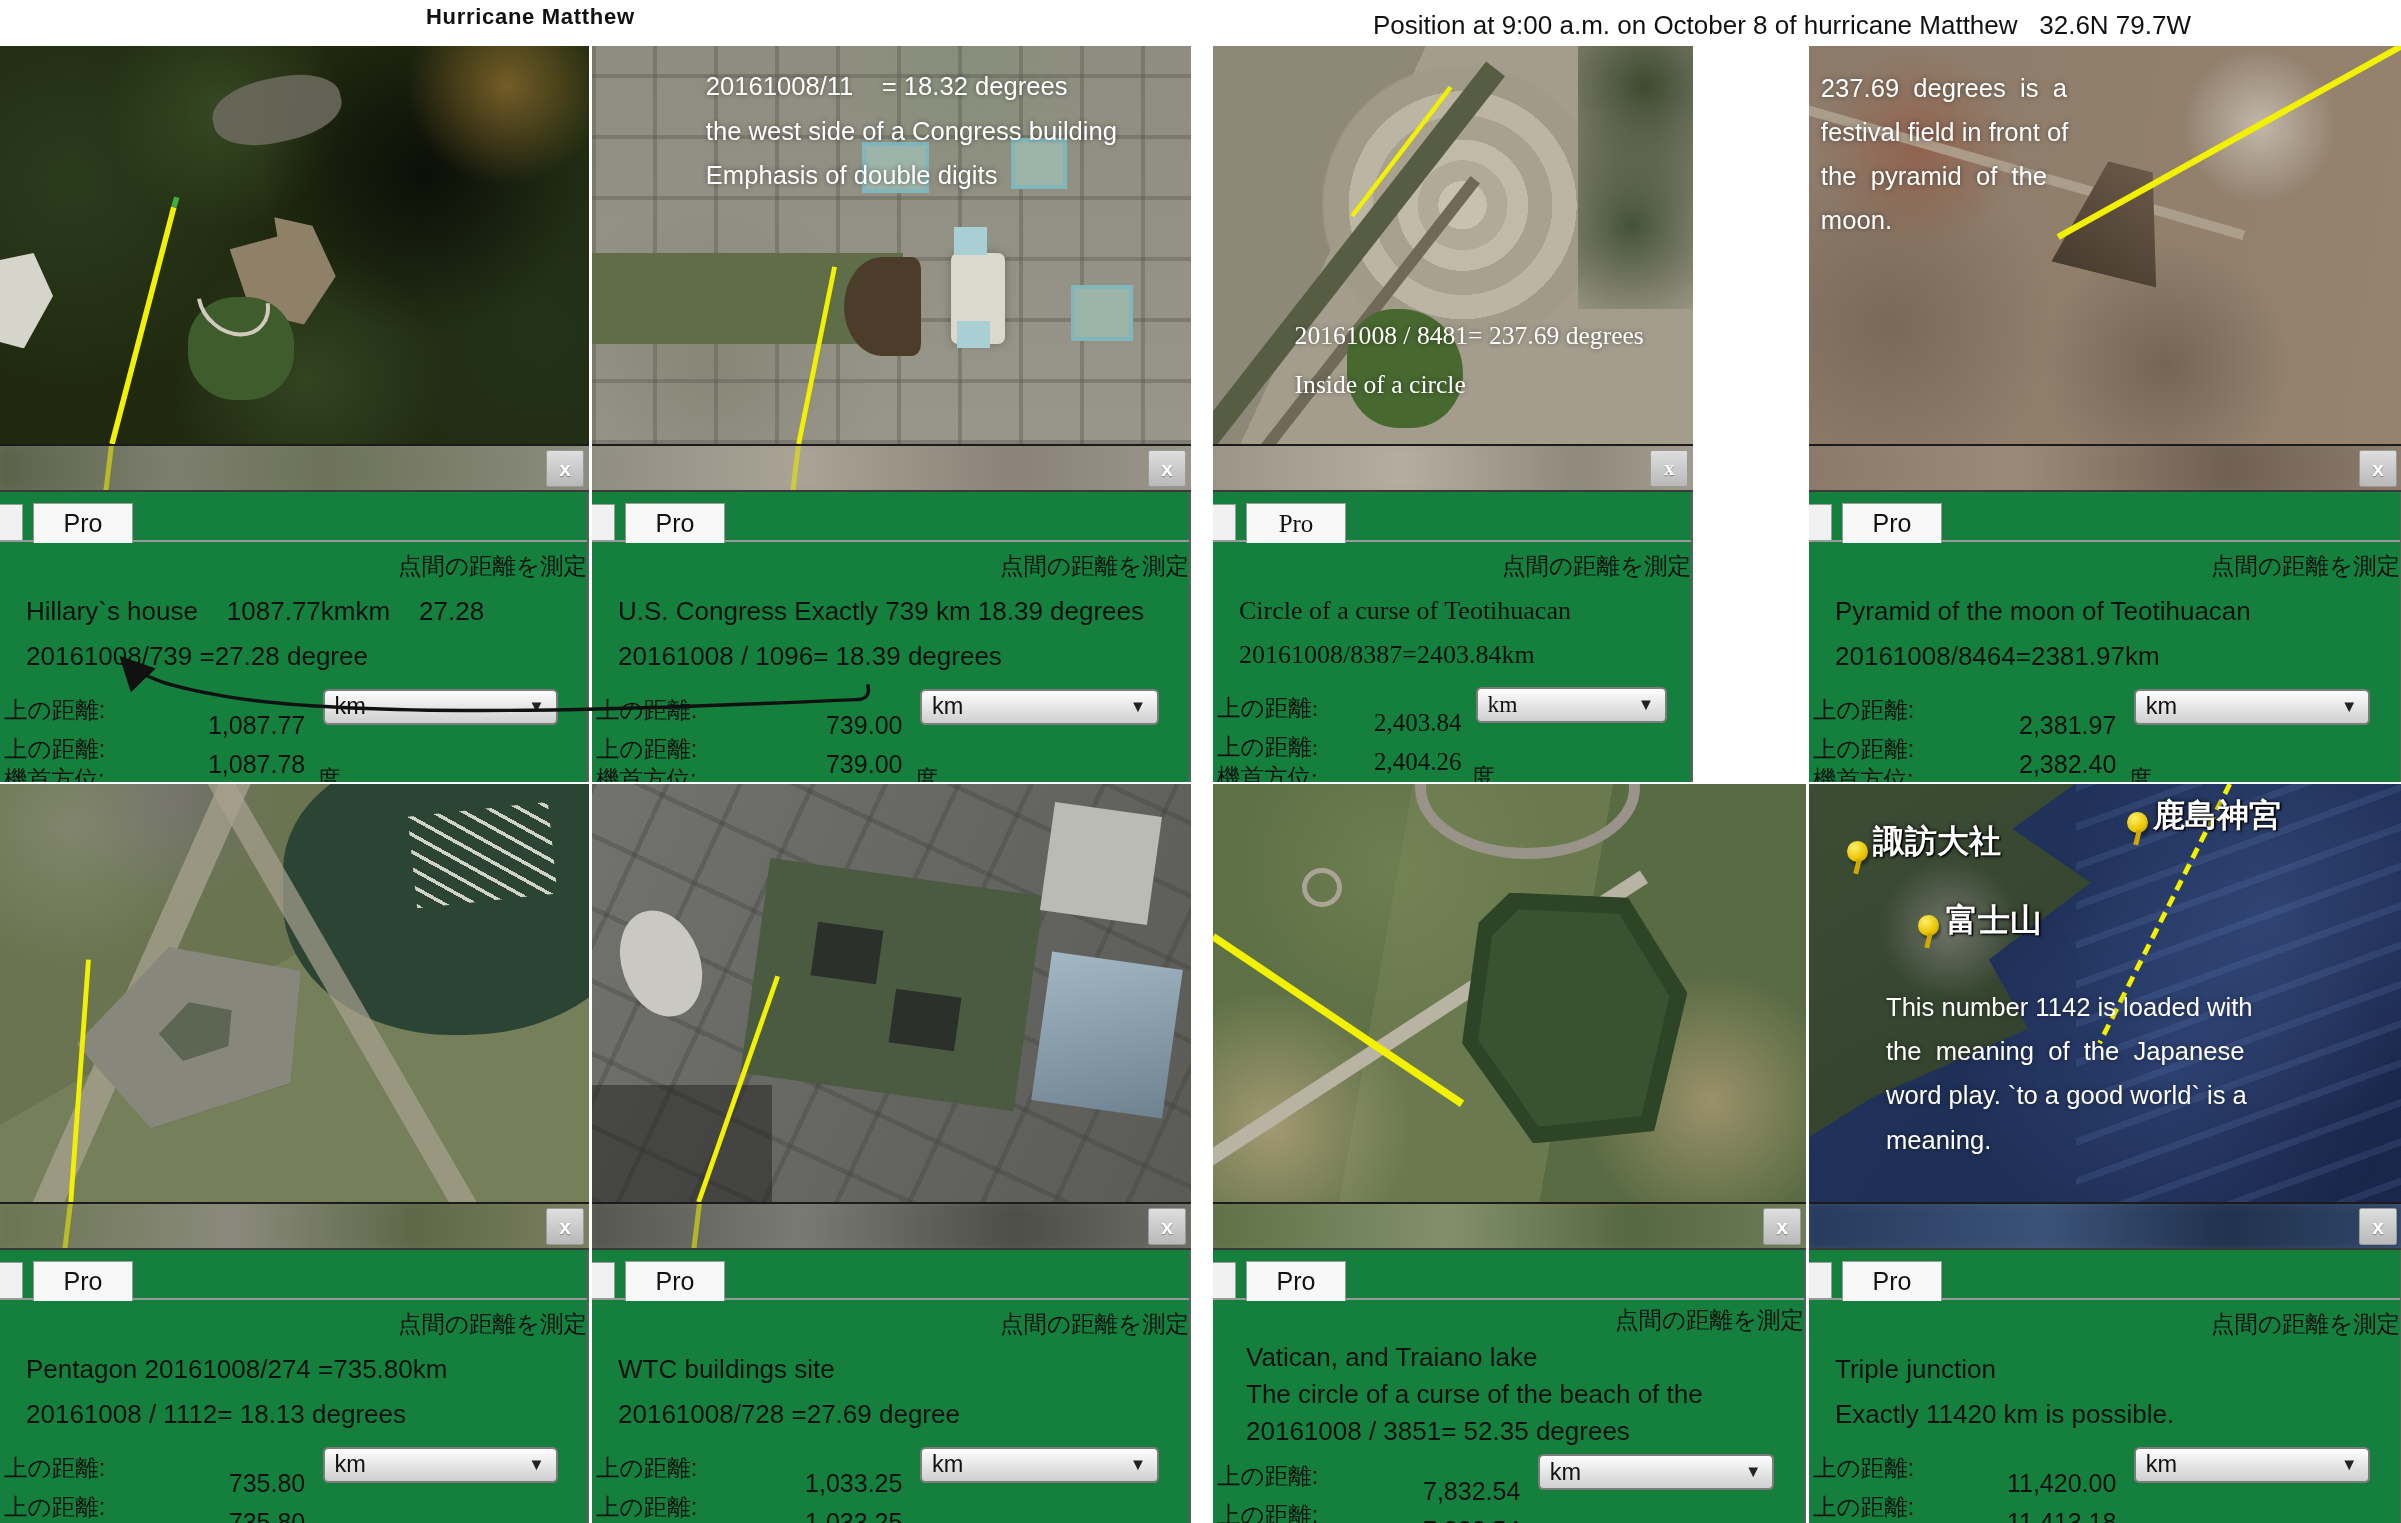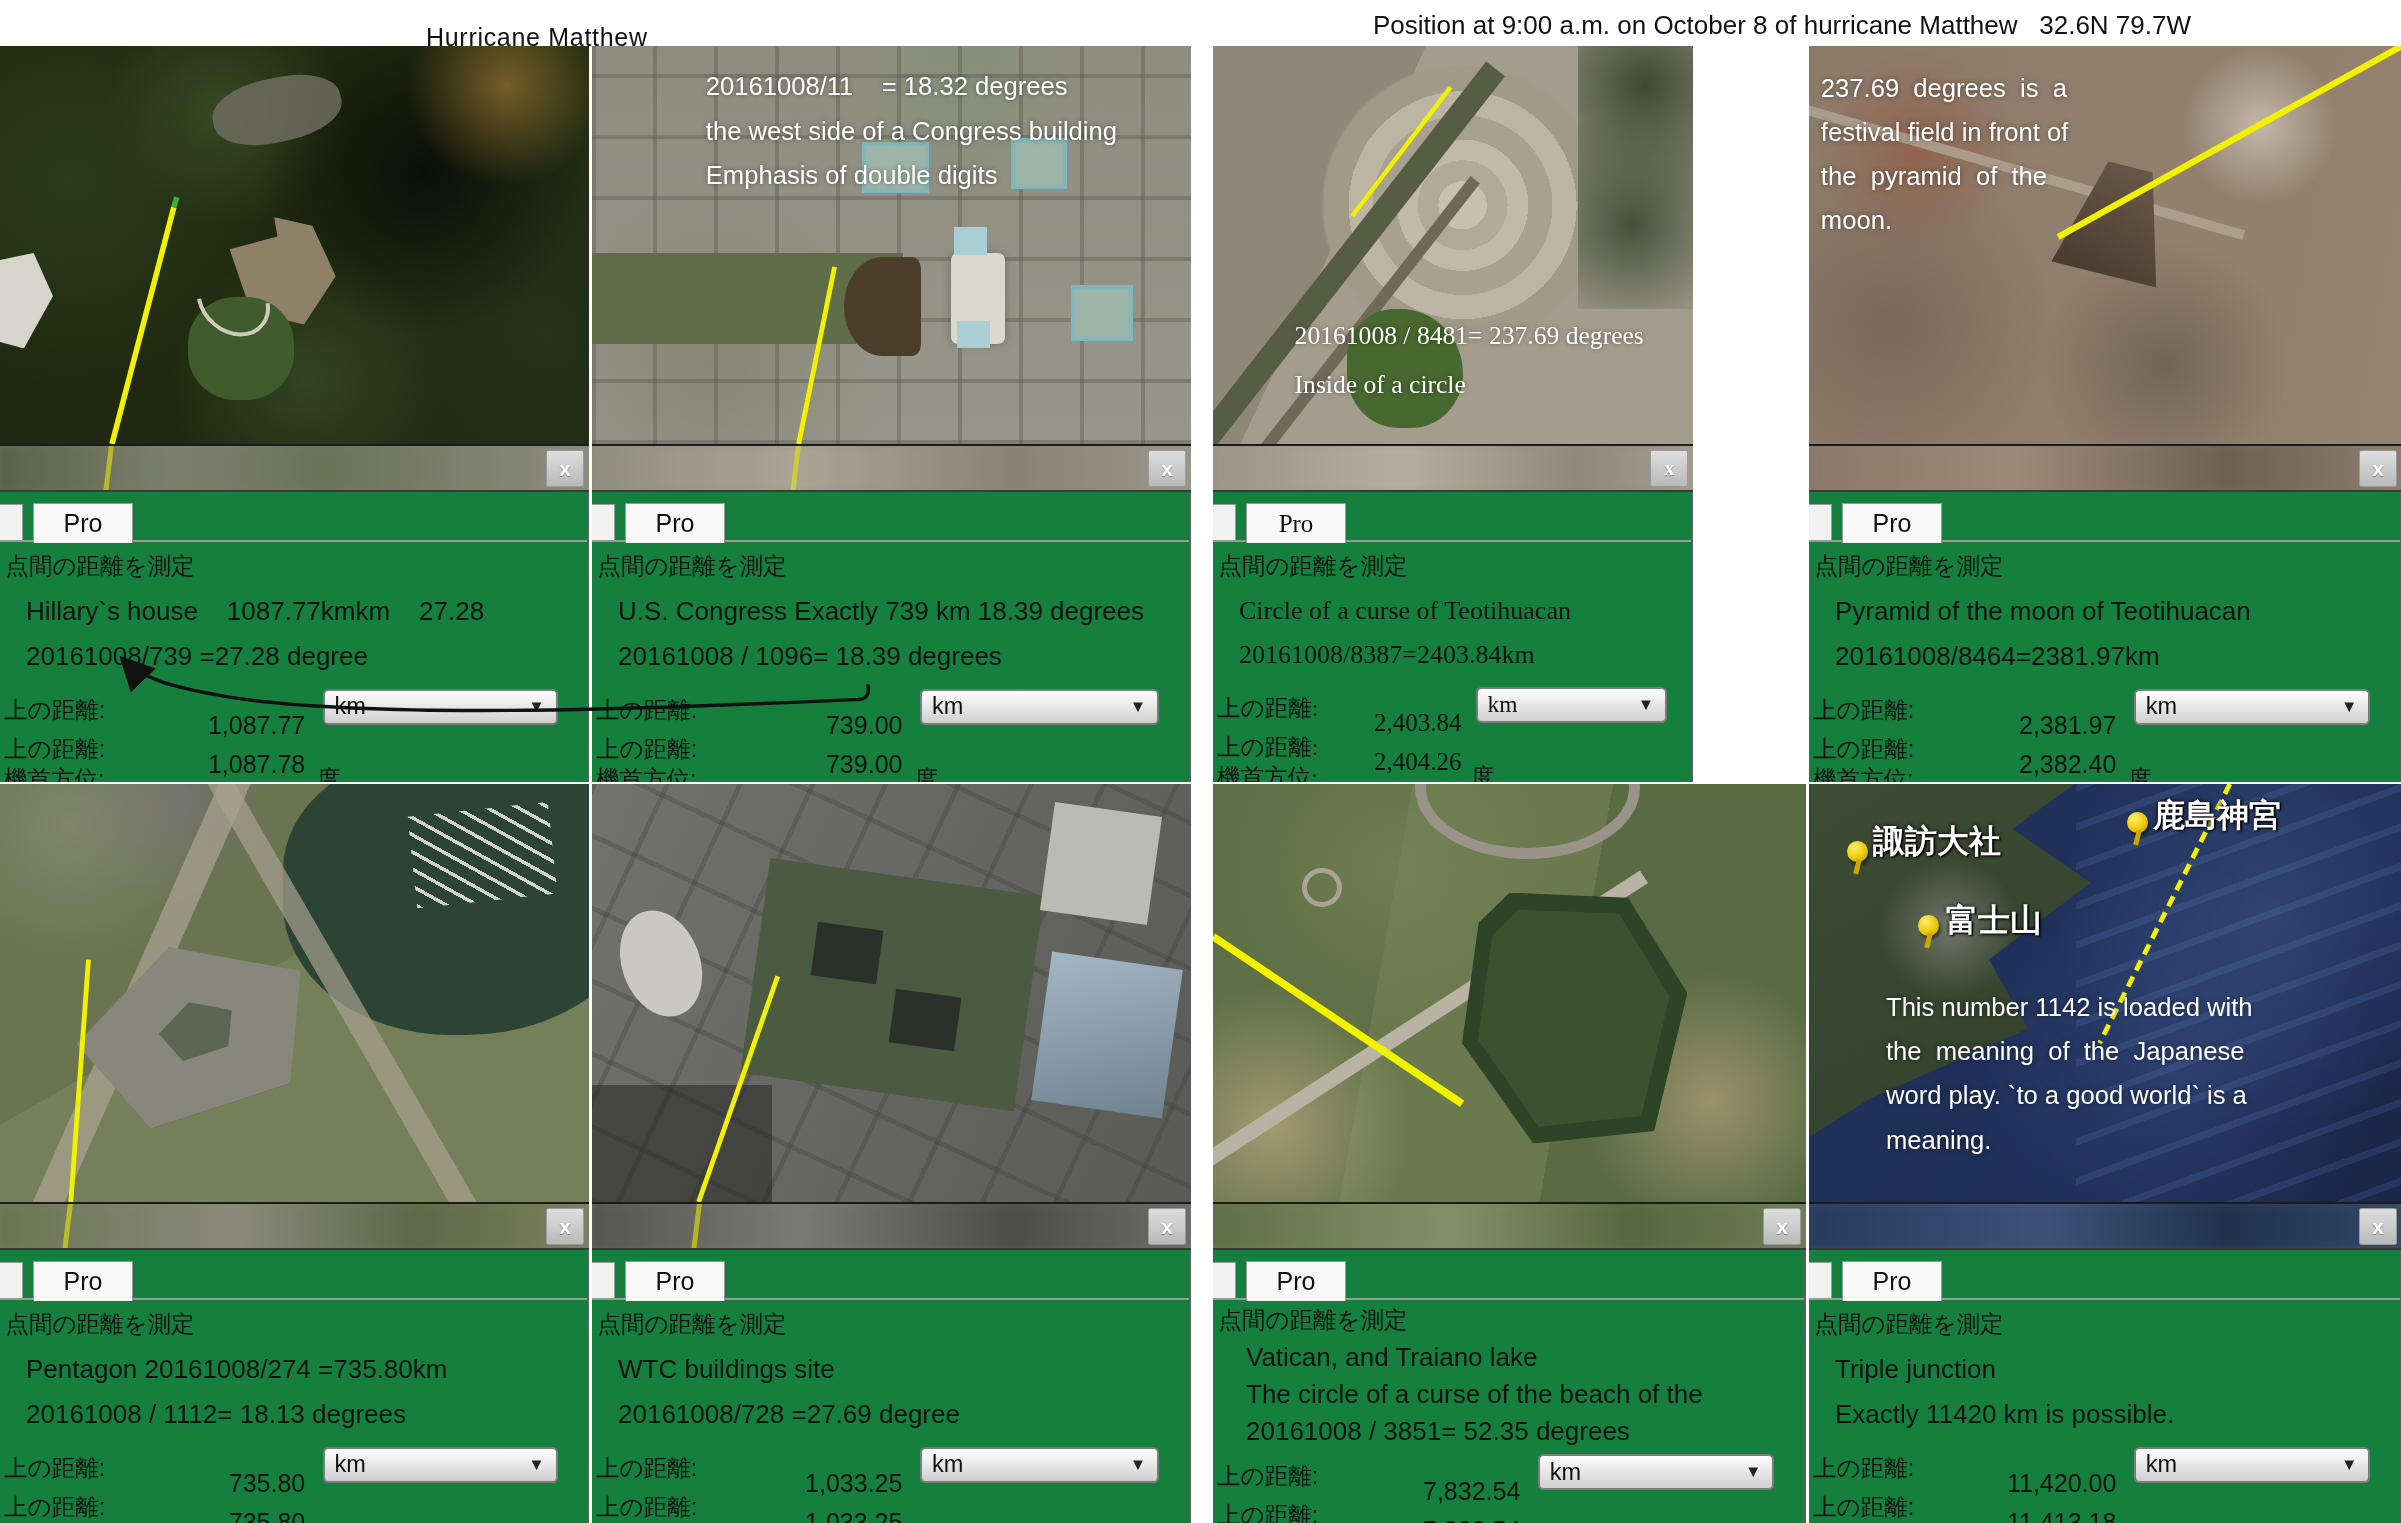--- a/index.html
+++ b/index.html
@@ -1,18 +1,18 @@
 <!DOCTYPE html>
 <html style="font-size:11px"><head>
 <meta charset="utf-8">
 <style>
   html,body{margin:0;padding:0;background:#fff;}
   .page{position:relative;width:2401px;height:1523px;background:#ffffff;overflow:hidden;
         font-family:"Liberation Sans","DejaVu Sans",sans-serif;color:#111;}
-  .title-left{position:absolute;left:426px;top:4.1px;font-size:25px;font-weight:400;letter-spacing:0.7px;white-space:pre;margin-top:19px;}
+  .title-left{position:absolute;left:426px;top:4.1px;font-size:22px;font-weight:700;letter-spacing:0.7px;white-space:pre;}
   .title-right{position:absolute;left:1373px;top:9.7px;font-size:26px;white-space:pre;}
 
   .panel{position:absolute;}
   .p1{left:0;top:46px;width:589px;height:736px;}
   .p2{left:592px;top:46px;width:599px;height:736px;}
   .p3{left:1213px;top:46px;width:480px;height:736px;font-family:Liberation Serif, serif;}
   .p4{left:1809px;top:46px;width:593px;height:736px;}
   .p5{left:0;top:784px;width:589px;height:739px;}
   .p6{left:592px;top:784px;width:599px;height:739px;}
   .p7{left:1213px;top:784px;width:593px;height:739px;}
@@ -29,21 +29,21 @@
   .closebtn{position:absolute;right:4.8px;top:4.1px;width:36px;height:35px;border:1.4px solid #9a9a9a;border-radius:2.1px;
             background:linear-gradient(#dedede,#b9b9b9);color:#fff;font-size:21px;font-weight:bold;
             display:flex;align-items:center;justify-content:center;text-shadow:0 0.7px 1.4px rgba(0,0,0,.35);}
 
   .dialog{position:absolute;left:0;right:0;bottom:0;background:#15803d;border-right:2.1px solid #5e5e5e;overflow:hidden;}
   .row1 .dialog{top:446px;} .row2 .dialog{top:466px;}
   .tabs{position:relative;height:38px;margin-top:9.7px;border-bottom:2.1px solid #9a9a9a;}
   .tabstub{position:absolute;left:-5.5px;top:2.8px;width:26px;height:35px;background:#f1f1f1;border:1.4px solid #9a9a9a;border-bottom:none;}
   .tabpro{position:absolute;left:33px;top:1.4px;width:98px;height:39px;background:#f8f8f8;border:1.4px solid #9a9a9a;border-bottom:none;
           font-size:25px;display:flex;align-items:center;justify-content:center;z-index:2;}
-  .dtitle{margin:8.3px 0 0 5.5px;font-size:23.5px;white-space:pre;}
+  .dtitle{margin:8.3px 0 0 5.5px;font-size:23.5px;white-space:pre;text-align:right;}
   .note{margin:14px 0 0 26px;font-size:26px;white-space:pre;}
   .tight .dtitle{margin-top:4.1px;}
   .tight .note{margin-top:6.2px;margin-left:33px;}
   .mrows{margin-top:16.6px;position:relative;}
   .tight .mrows{margin-top:7px;}
   .mrow{position:relative;height:39px;}
   .mrow.small{height:30px;}
   .mlabel{position:absolute;left:4.1px;top:5.5px;font-size:23.5px;}
   .mval{position:absolute;left:0;width:52%;text-align:right;top:5.5px;font-size:25px;margin-top:17px;}
   .kmbox{position:absolute;left:55%;width:40%;top:0;height:36px;border:2.1px solid #7c7c7c;border-radius:5.5px;

